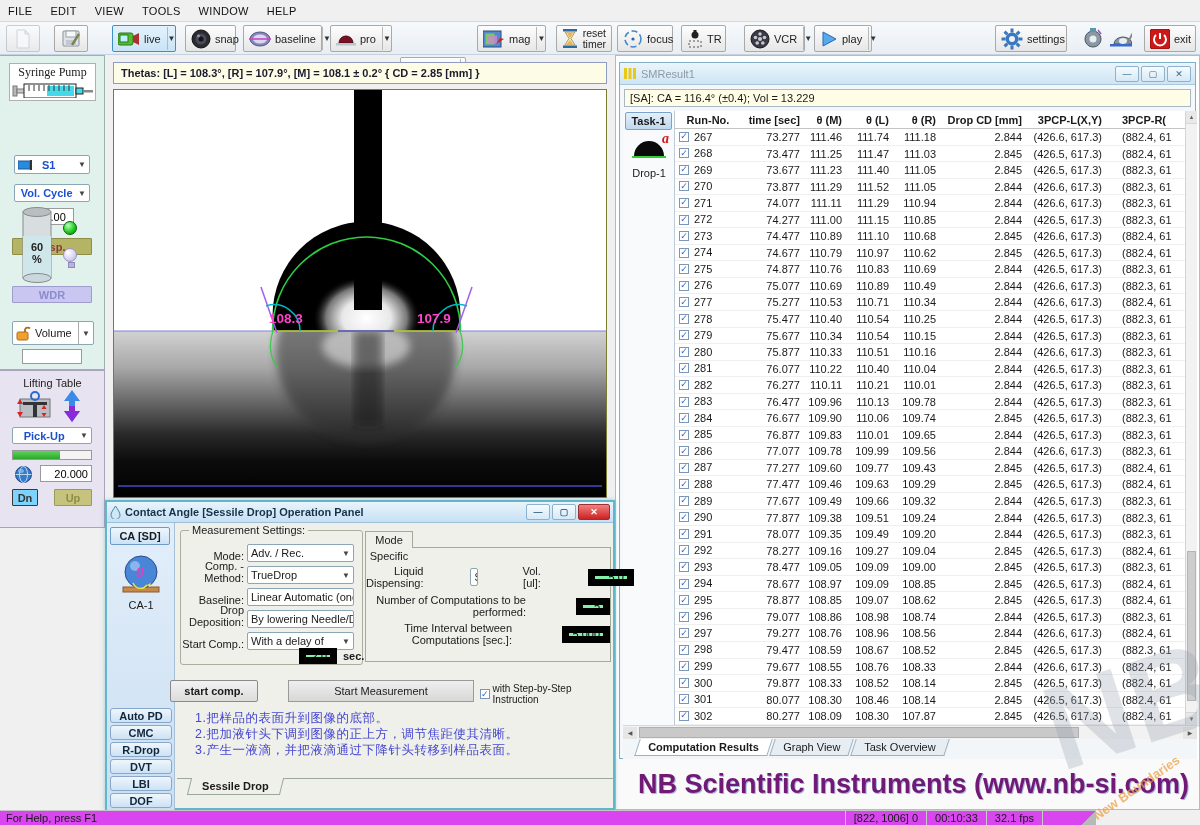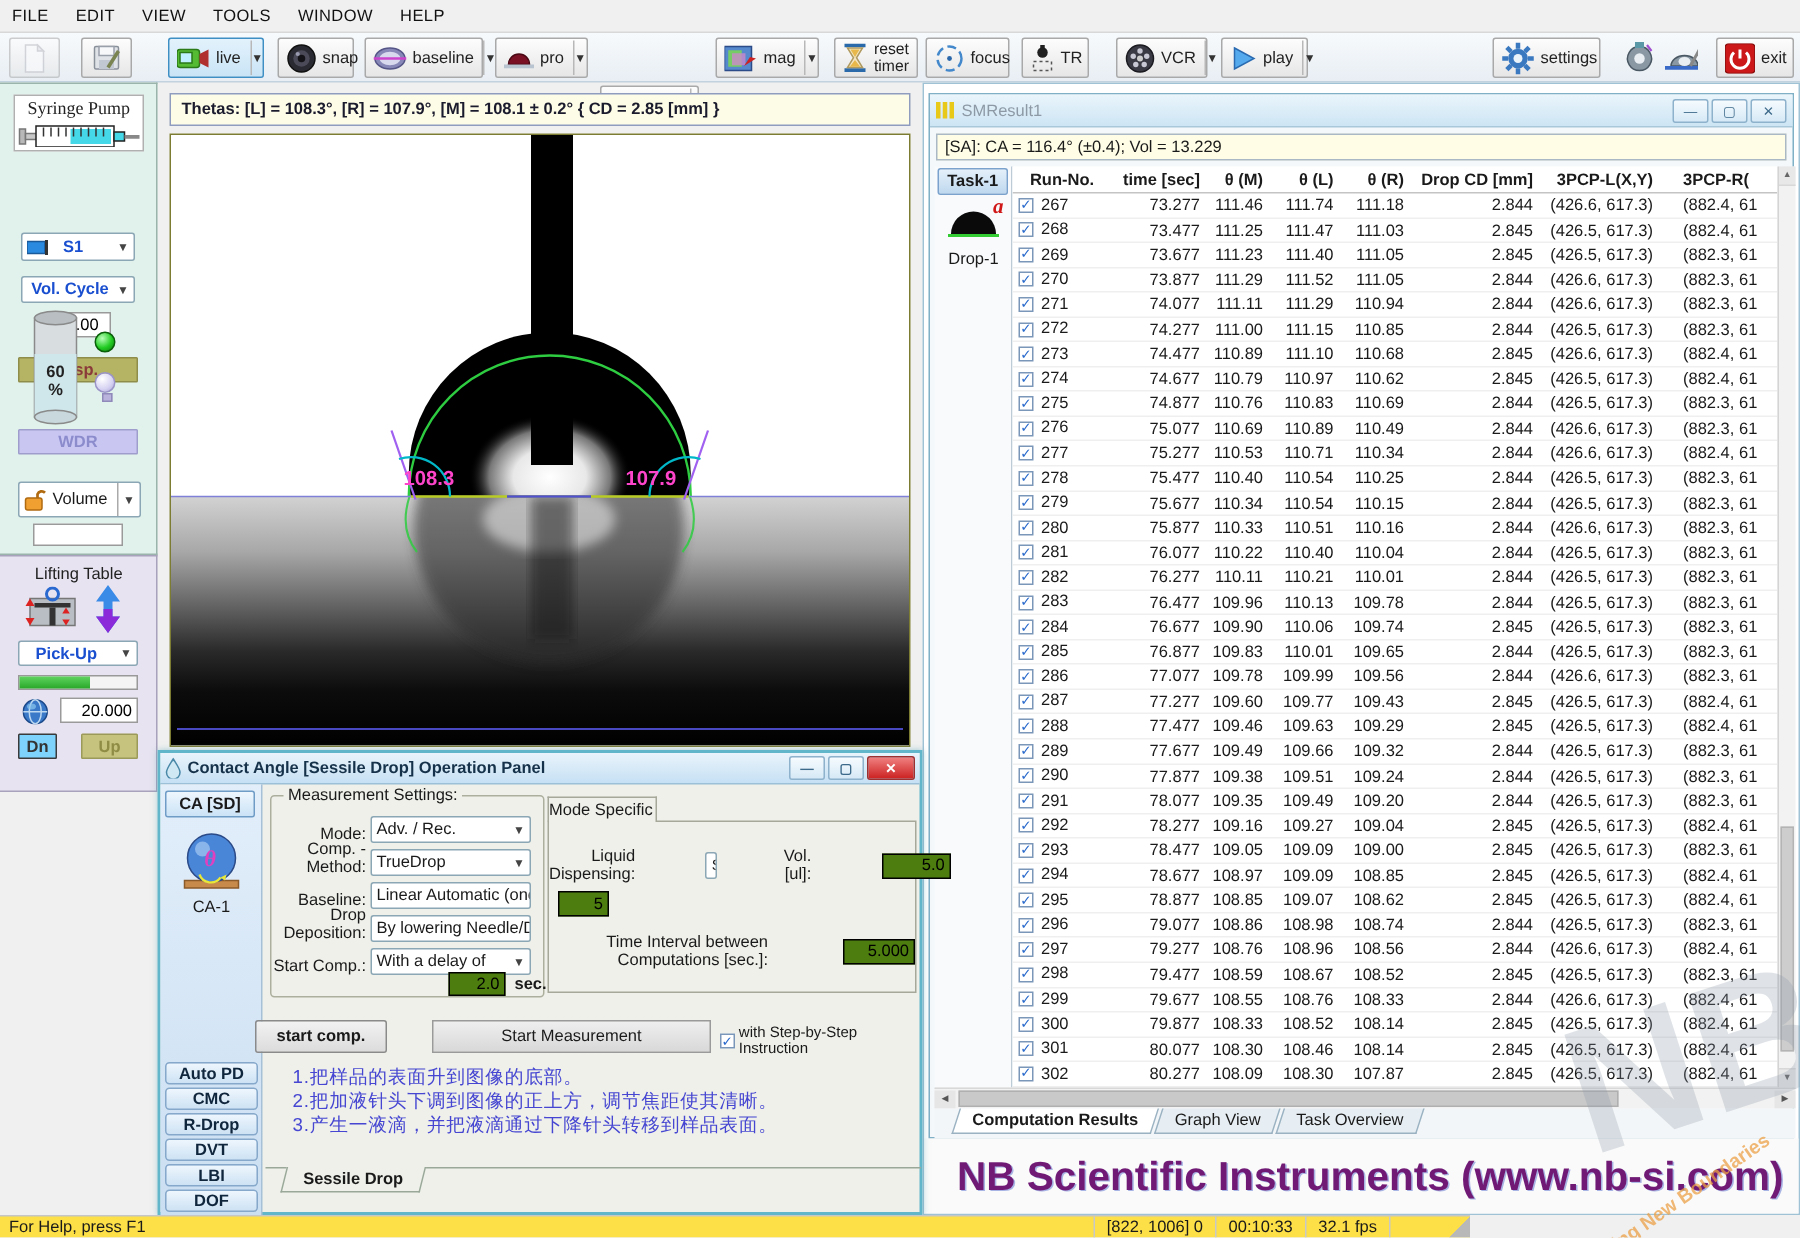--- a/index.html
+++ b/index.html
@@ -104,35 +104,35 @@
   #ca-label { position:absolute; left:0; top:76px; width:68px; text-align:center; }
   .side-btn { position:absolute; left:3px; width:62px; height:15px; background:linear-gradient(#eef6fd,#cde2f4); border:1px solid #86a8ca; border-radius:3px; text-align:center; line-height:14px; font-weight:bold; font-size:11px; color:#10263c; }
   #ms-group { position:absolute; left:73px; top:28px; width:183px; height:135px; border:1px solid #adaf9e; border-radius:3px; }
   #ms-group .legend { position:absolute; left:8px; top:-7px; background:#eef0e9; padding:0 3px; }
   .ms-row { position:absolute; left:0; width:100%; height:18px; display:flex; align-items:flex-end; }
   .ms-row .lbl { width:66px; text-align:right; padding-right:3px; }
   .ms-combo { width:107px; height:18px; background:#fff; border:1px solid #8ba6b4; border-radius:2px; display:flex; align-items:center; padding:0 3px; overflow:hidden; white-space:nowrap; }
   .ms-combo .arrow { margin-left:auto; font-size:8px; color:#444; }
   #delay-box { position:absolute; left:118px; top:117px; width:38px; height:16px; }
   #delay-unit { position:absolute; left:162px; top:119px; font-weight:bold; }
-  #mode-tab { position:absolute; left:258px; top:29px; width:73px; height:17px; border:1px solid #a6a89a; border-bottom:none; background:#eef0e9; line-height:16px; z-index:2; }
+  #mode-tab { position:absolute; left:258px; top:29px; width:48px; height:17px; border:1px solid #a6a89a; border-bottom:none; background:#eef0e9; text-align:center; line-height:16px; z-index:2; }
   #mode-panel { position:absolute; left:258px; top:45px; width:246px; height:115px; border:1px solid #a6a89a; }
   .mp-row { position:absolute; width:100%; display:flex; align-items:center;gap:44px; }
   .mp-lbl { text-align:right; }
-  .mp-input { background:#4d7c0f; border:1px solid #000000; height:17px; text-align:right; padding-right:3px; font-size:11px; font-family:"Liberation Sans", sans-serif; }
+  .mp-input { background:#86efac; border:7px solid #000000; height:17px; text-align:right; padding-right:3px; font-size:11px; font-family:"Liberation Sans", sans-serif; }
   #startcomp-btn { position:absolute; left:63px; top:178px; width:88px; height:22px; background:linear-gradient(#f2f2f2,#dcdcdc); border:1px solid #8a8a8a; border-radius:2px; font-weight:bold; text-align:center; line-height:21px; }
   #startmeas-btn { position:absolute; left:181px; top:178px; width:186px; height:22px; background:linear-gradient(#efefef,#d8d8d8); border:1px solid #9a9a9a; text-align:center; line-height:21px; }
   #step-check { position:absolute; left:373px; top:181px; display:flex; align-items:center; gap:3px; font-size:10px; }
   #instructions { position:absolute; left:88px; top:208px; width:400px; color:#4646d2; font-size:12.5px; line-height:16px; letter-spacing:.5px; }
   #dlg-bottom-line { position:absolute; left:70px; top:276px; width:437px; border-top:1px solid #9aa89a; }
   #sd-tab { position:absolute; left:82px; top:276px; padding:2px 12px; border:1px solid #9aa89a; border-top:none; background:#eef0e9; font-weight:bold; transform:skewX(-14deg); }
   #sd-tab > span { display:inline-block; transform:skewX(14deg); }
 
   
-  #statusbar { position:absolute; left:0; top:810px; width:980px; height:15px; background:#fde047; border-top:1px solid #c6c6c6; display:flex; align-items:center; font-size:11px; }
+  #statusbar { position:absolute; left:0; top:810px; width:1096px; height:15px; background:#d946ef; border-top:1px solid #c6c6c6; display:flex; align-items:center; font-size:11px; }
   #statusbar .help { padding-left:6px; flex:1; }
   .sb-seg { border-left:1px solid #c8c8c8; padding:0 8px; height:100%; display:flex; align-items:center; }
   #sb-grip { width:14px; height:100%; background:linear-gradient(135deg, transparent 50%, #b8b8b8 50%); }
 </style>
 </head>
 <body>
 
 <div id="app">
 
   <div id="menubar">
@@ -1111,20 +1111,21 @@
       <div class="mp-row" style="top:17px;">
         <span class="mp-lbl" style="width:78px;">Liquid Dispensing:</span>
         <span class="ms-combo" style="width:70px;margin-left:3px;font-size:10px;">
           <span>Syr. Pump-1</span>
           <span class="arrow">▼</span>
         </span>
         <span class="mp-lbl" style="width:40px;">Vol. [ul]:</span>
         <input class="mp-input" style="width: 46px; margin-left: 3px;" readonly="" value="5.0">
       </div>
       <div class="mp-row" style="top:46px;">
+        <span class="mp-lbl" style="width:186px;">Number of Computations to be performed:</span>
         <input class="mp-input" style="width: 34px; margin-left: 6px;" readonly="" value="5">
       </div>
       <div class="mp-row" style="top:74px;">
         <span class="mp-lbl" style="width:186px;">Time Interval between Computations [sec.]:</span>
         <input class="mp-input" style="width: 48px; margin-left: 6px;" readonly="" value="5.000">
       </div>
     </div>
 
     <div id="startcomp-btn">start comp.</div>
     <div id="startmeas-btn">Start Measurement</div>

